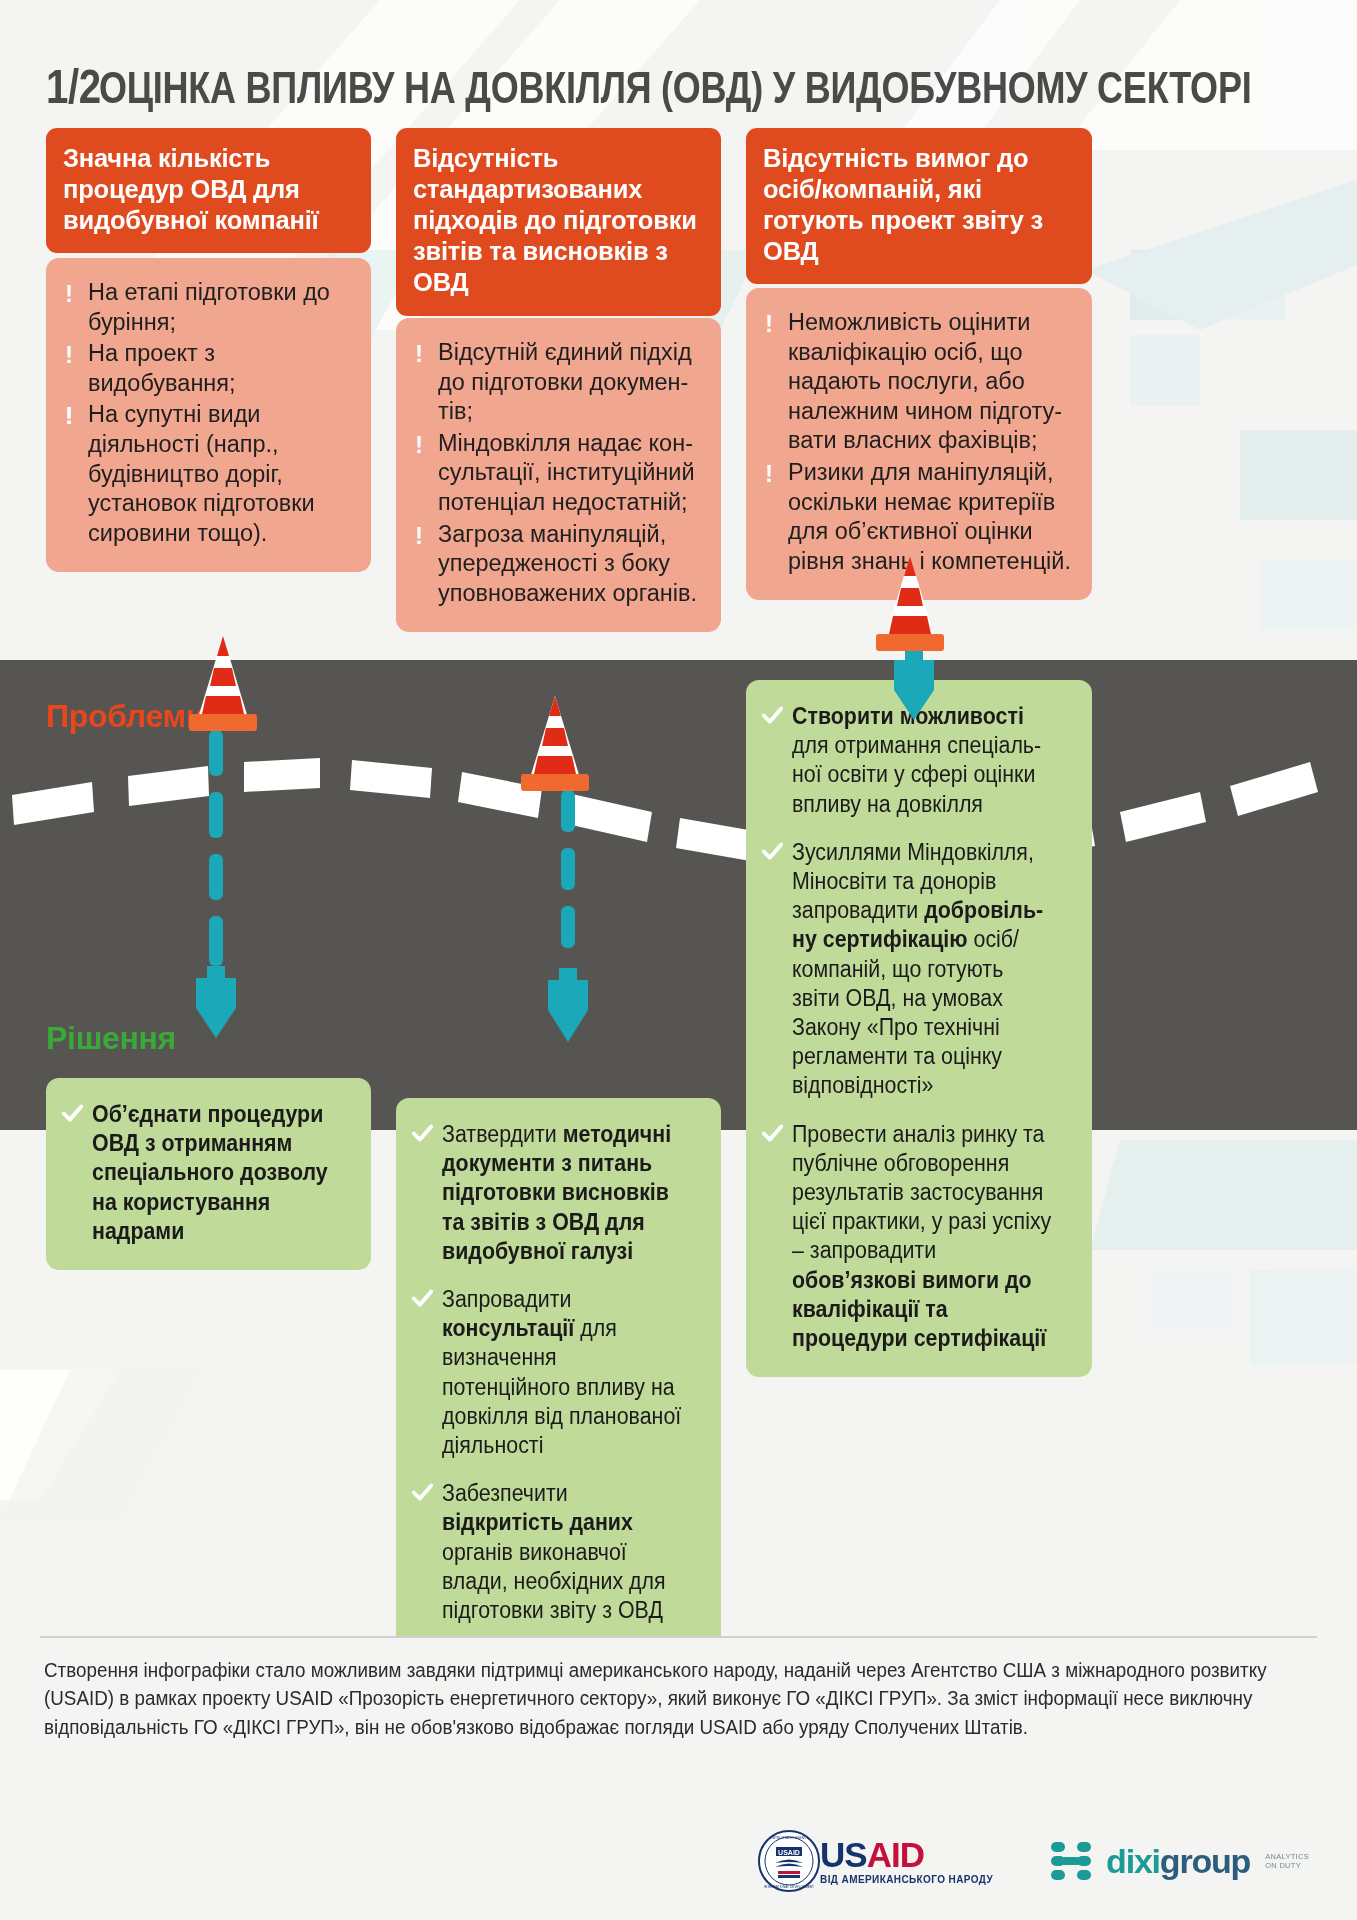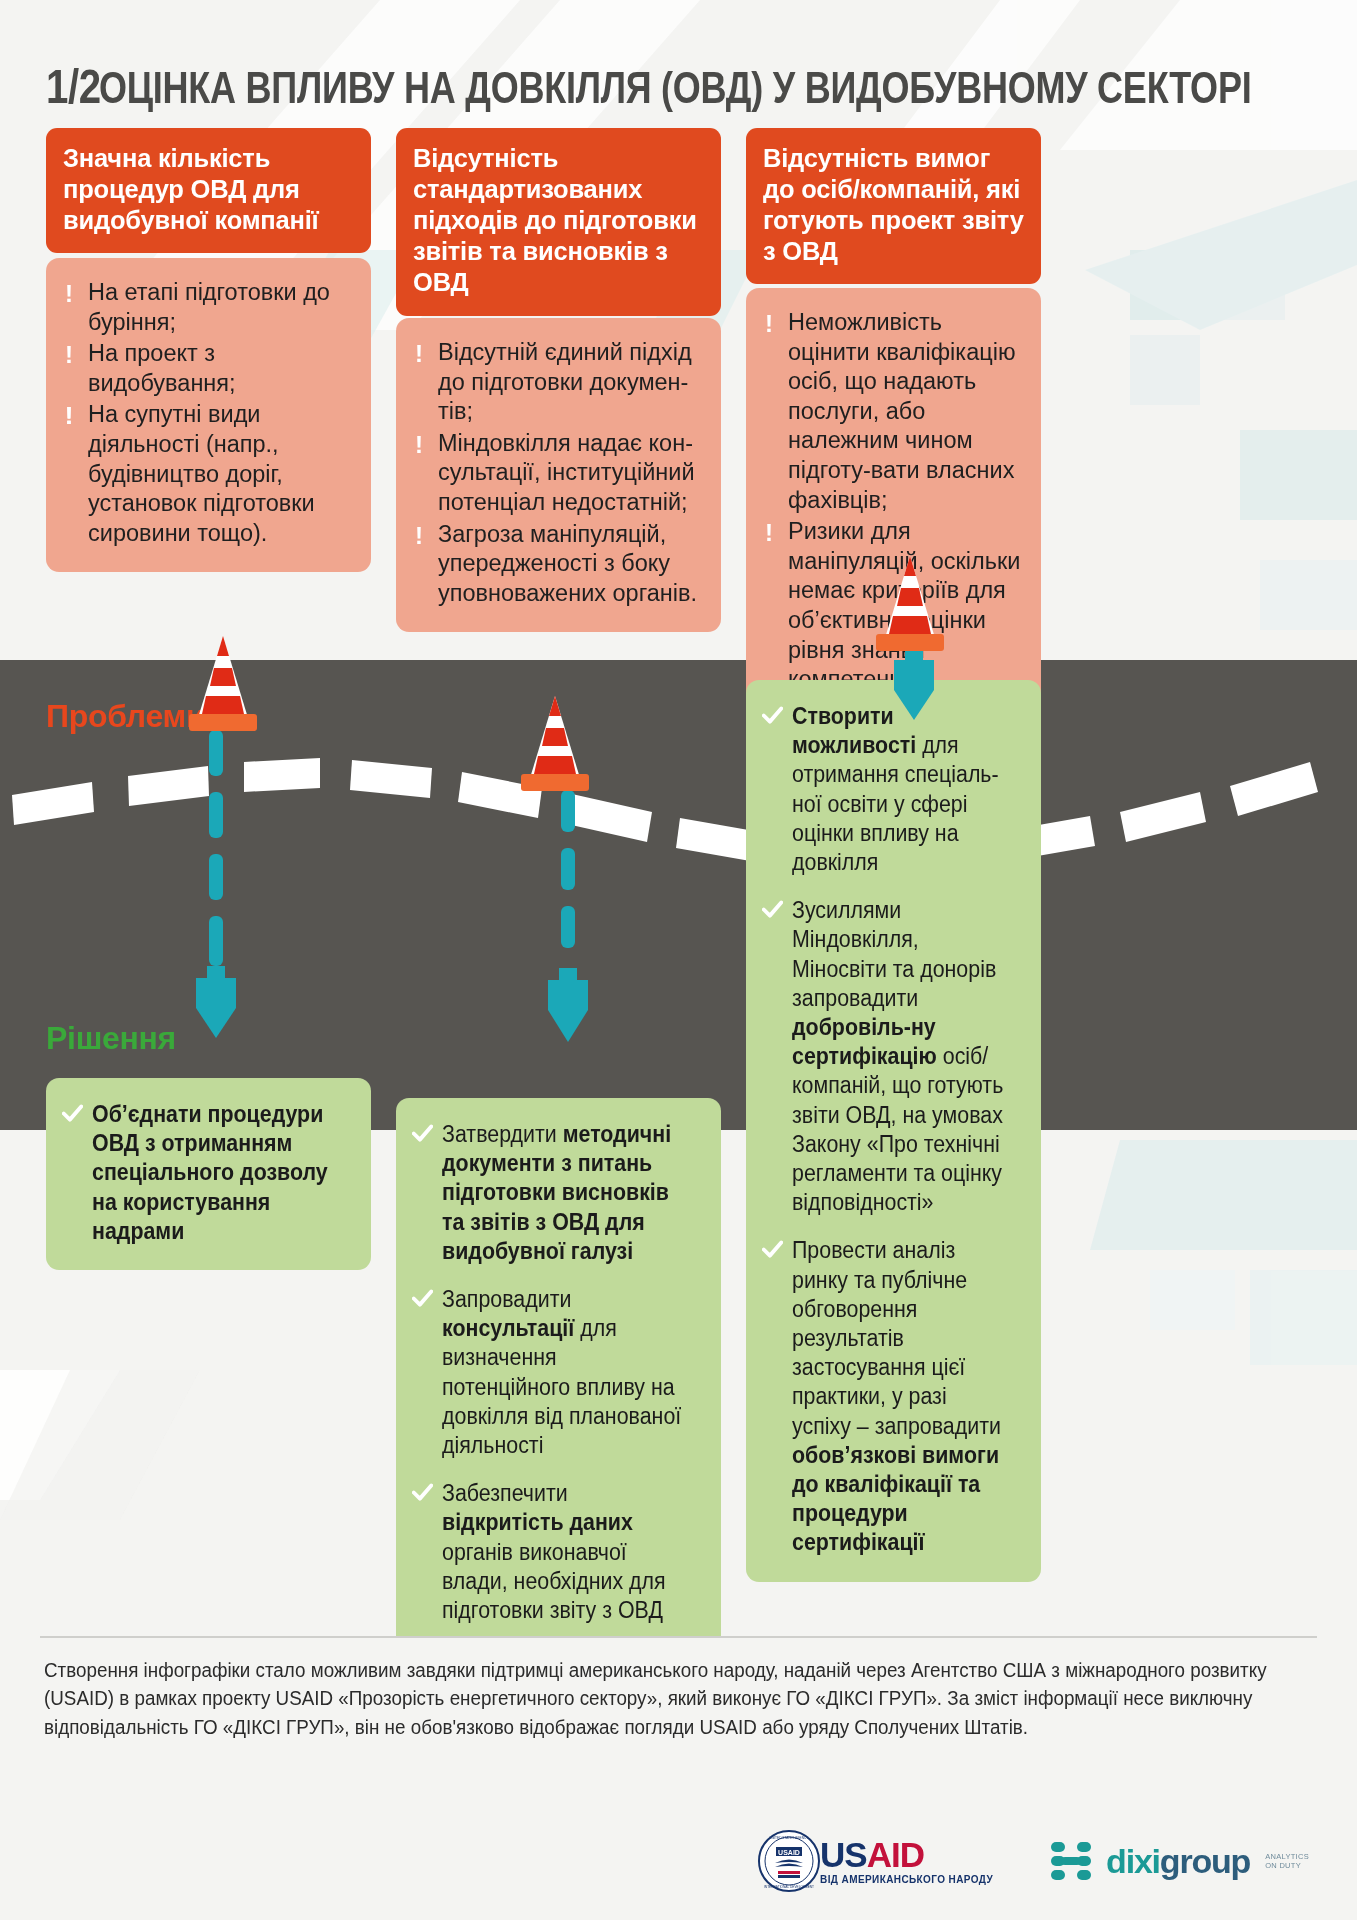--- a/index.html
+++ b/index.html
@@ -30,21 +30,21 @@
   .title-main{
     font-size:45px;font-weight:700;color:#4a4a48;line-height:1;
     letter-spacing:-.3px;transform:scaleX(.80);transform-origin:left bottom;
     white-space:nowrap;margin-left:-28px;
   }
   
   .cols{position:absolute;left:0;top:0;width:100%;height:100%;z-index:4;}
   .col{position:absolute;}
   .col-1{left:46px;width:325px;}
   .col-2{left:396px;width:325px;}
-  .col-3{left:746px;width:295px;border-radius:6px;}
+  .col-3{left:746px;width:346px;border-radius:6px;}
 
   .hdr-card{
     background:#e04a1f;color:#fff;border-radius:11px;
     padding:15px 17px 17px 17px;
     font-size:25.5px;font-weight:700;line-height:1.22;
     letter-spacing:-.2px;
     box-sizing:border-box;
   }
   .prob-card{
     background:#f0a68f;border-radius:13px;

